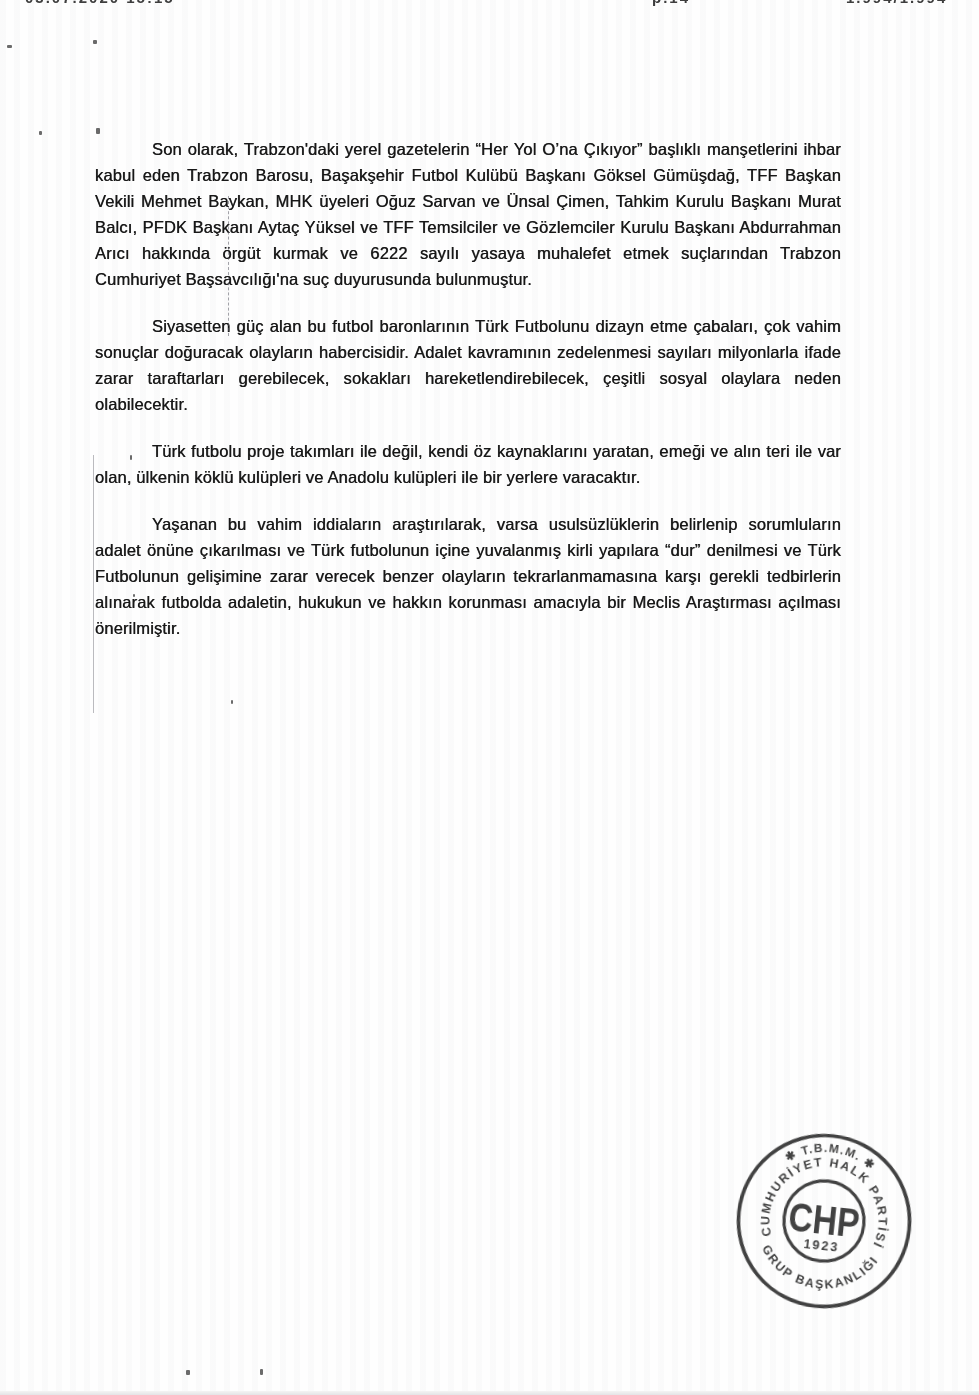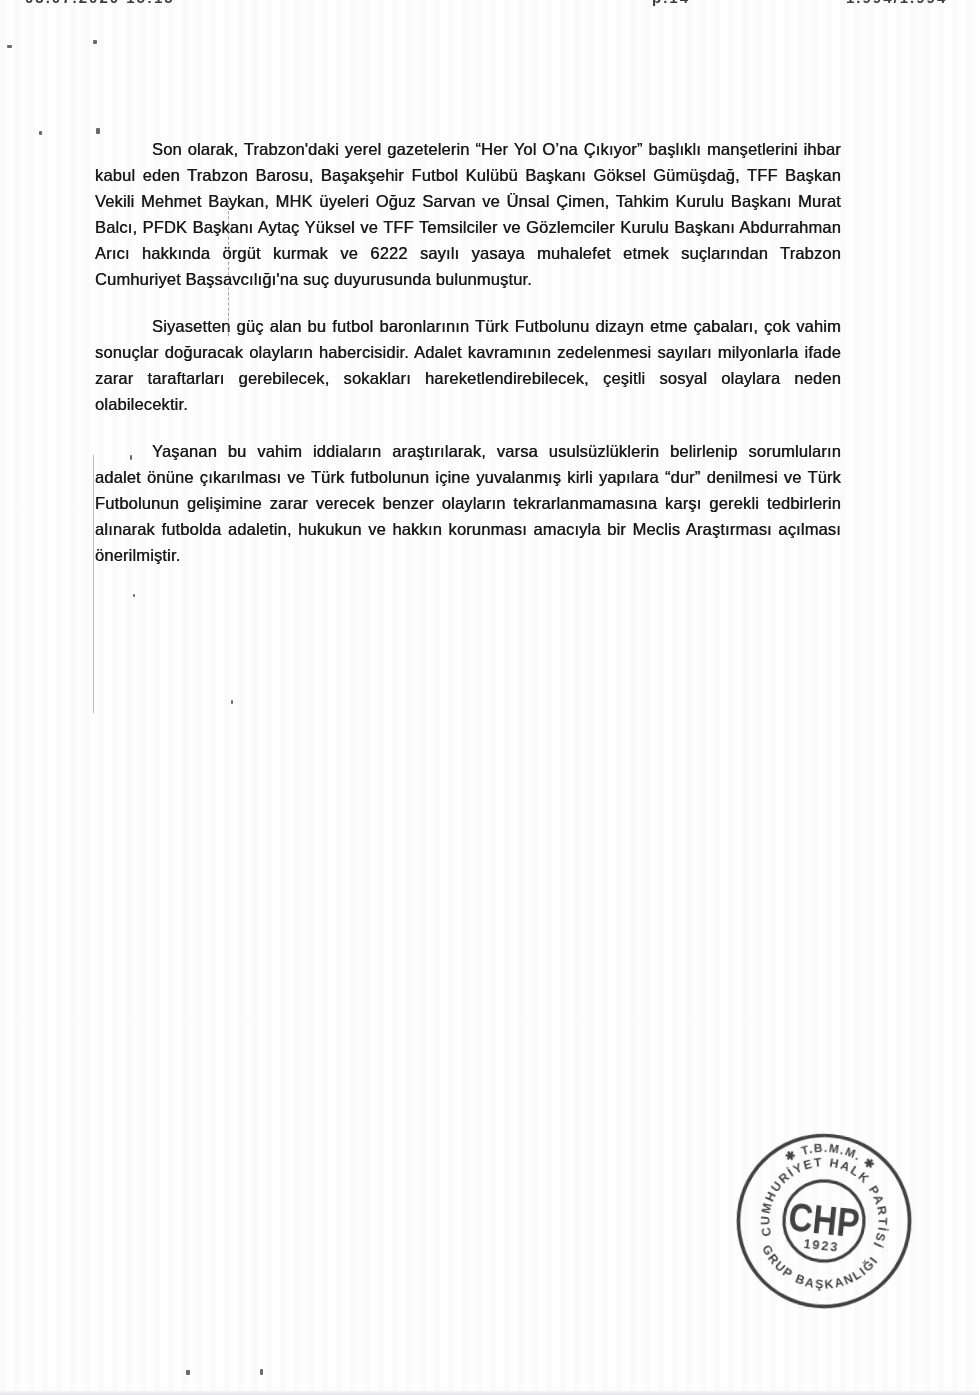--- a/index.html
+++ b/index.html
@@ -152,20 +152,21 @@
   <div class="fax-frag frag-mid">
     <span>p.14</span>
   </div>
   <div class="fax-frag frag-right">
     <span>1.994/1.994</span>
   </div>
 
   <main class="content">
     <p>Son olarak, Trabzon'daki yerel gazetelerin “Her Yol O’na Çıkıyor” başlıklı manşetlerini ihbar kabul eden Trabzon Barosu, Başakşehir Futbol Kulübü Başkanı Göksel Gümüşdağ, TFF Başkan Vekili Mehmet Baykan, MHK üyeleri Oğuz Sarvan ve Ünsal Çimen, Tahkim Kurulu Başkanı Murat Balcı, PFDK Başkanı Aytaç Yüksel ve TFF Temsilciler ve Gözlemciler Kurulu Başkanı Abdurrahman Arıcı hakkında örgüt kurmak ve 6222 sayılı yasaya muhalefet etmek suçlarından Trabzon Cumhuriyet Başsavcılığı'na suç duyurusunda bulunmuştur.</p>
     <p>Siyasetten güç alan bu futbol baronlarının Türk Futbolunu dizayn etme çabaları, çok vahim sonuçlar doğuracak olayların habercisidir. Adalet kavramının zedelenmesi sayıları milyonlarla ifade zarar taraftarları gerebilecek, sokakları hareketlendirebilecek, çeşitli sosyal olaylara neden olabilecektir.</p>
+    <p>Türk futbolu proje takımları ile değil, kendi öz kaynaklarını yaratan, emeği ve alın teri ile var olan, ülkenin köklü kulüpleri ve Anadolu kulüpleri ile bir yerlere varacaktır.</p>
     <p>Yaşanan bu vahim iddiaların araştırılarak, varsa usulsüzlüklerin belirlenip sorumluların adalet önüne çıkarılması ve Türk futbolunun içine yuvalanmış kirli yapılara “dur” denilmesi ve Türk Futbolunun gelişimine zarar verecek benzer olayların tekrarlanmamasına karşı gerekli tedbirlerin alınarak futbolda adaletin, hukukun ve hakkın korunması amacıyla bir Meclis Araştırması açılması önerilmiştir.</p>
   </main>
 
   <div class="vline-dotted"></div>
   <div class="vline-solid"></div>
   <div class="speck speck-1"></div>
   <div class="speck speck-2"></div>
   <div class="speck speck-3"></div>
   <div class="speck speck-4"></div>
   <div class="speck speck-5"></div>

